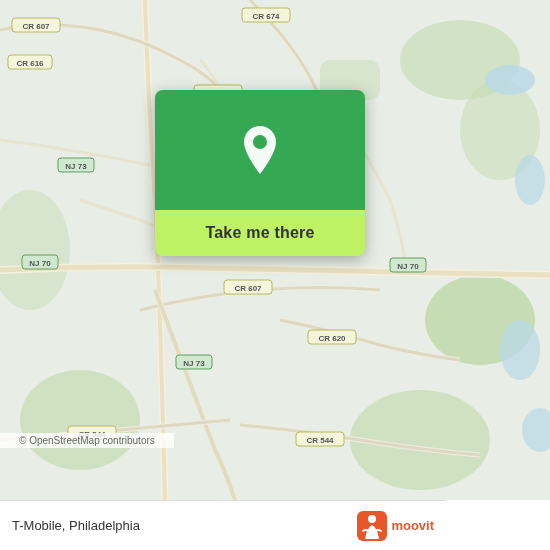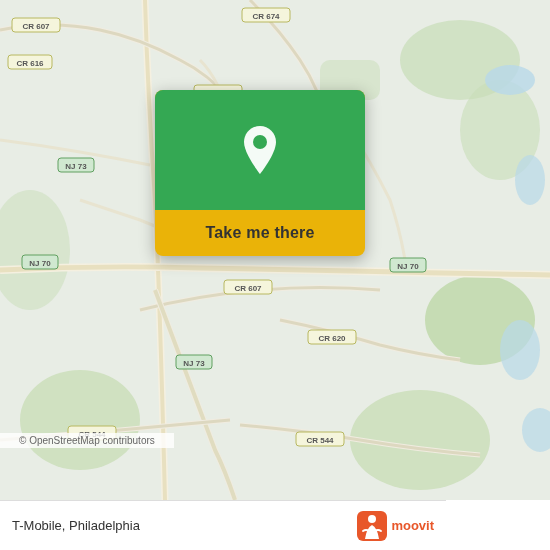--- a/index.html
+++ b/index.html
@@ -18,21 +18,21 @@
       overflow: hidden;
       background-color: #e8f0e8;
     }
 
     
     .popup-card {
       position: absolute;
       top: 90px;
       left: 155px;
       width: 210px;
-      background: #eab308;
+      background: #bef264;
       border-radius: 8px;
       overflow: hidden;
       box-shadow: 0 4px 16px rgba(0,0,0,0.3);
       z-index: 10;
     }
 
     .popup-top {
       background: #34a853;
       height: 120px;
       display: flex;

